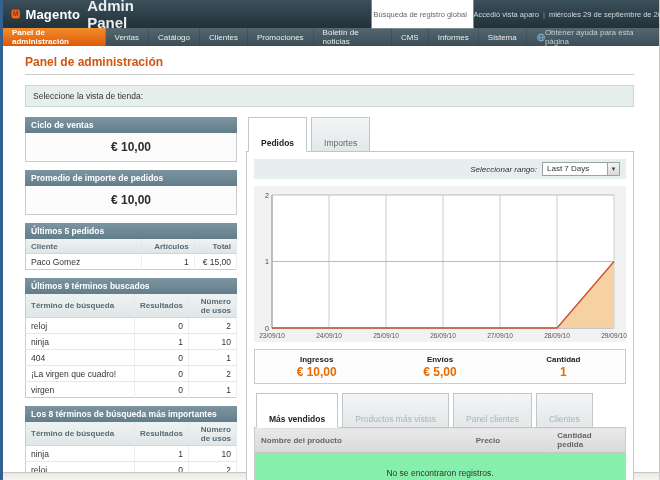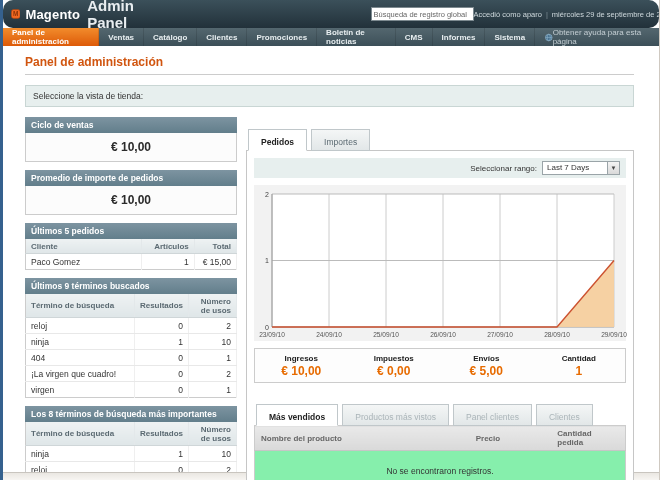--- a/index.html
+++ b/index.html
@@ -1,32 +1,32 @@
 <!DOCTYPE html>
 <html><head>
 <meta charset="utf-8">
 <style>
   * { margin:0; padding:0; box-sizing:border-box; }
   body { width:660px; height:480px; font-family:"Liberation Sans", sans-serif; background:#fff; overflow:hidden; }
   .window { position:relative; width:660px; height:480px; background:#fff;
             border-left:3px solid #35618e; border-right:1px solid #cfc9c1; overflow:hidden; }
 
   
-  .topbar { height:28px; background:linear-gradient(#3b505a, #22313a); display:flex; align-items:center; padding:0 8px;border-radius:10px; }
+  .topbar { height:28px; background:linear-gradient(#3b505a, #22313a); display:flex; align-items:center; padding:0 8px; }
   .logo { display:flex; align-items:center; gap:5px; }
   .brand { color:#fff; font-size:13px; font-weight:bold; letter-spacing:.2px; }
   .brand-suffix { color:#e8edf0; font-size:15px; font-weight:bold; margin-left:2px; }
-  .global-search { margin-left:230px; width:115px; height:14px; font-size:7.5px; color:#666;
+  .global-search { margin-left:230px; width:115px; height:30px; font-size:7.5px; color:#666;
                    border:1px solid #7d8a90; padding:1px 2px; background:#fff; font-family:"Liberation Sans", sans-serif; }
   .topbar-right { margin-left:auto; display:flex; align-items:center; gap:4px; font-size:7.5px; color:#cfd9dd; white-space:nowrap; }
   .topbar-right .sep { color:#7d8e96; }
 
   
   .navbar { height:18px; background:linear-gradient(#54676f, #3c4f58); display:flex; align-items:stretch; font-size:8px; }
-  .nav-item { display:flex; align-items:center; padding:0 9px; color:#e8eef0; cursor:pointer; border-right:1px solid rgba(0,0,0,.12);font-weight:bold; }
+  .nav-item { display:flex; align-items:center; padding:0 9px; color:#e8eef0; cursor:pointer; border-right:1px solid rgba(0,0,0,.12); }
   .nav-item.active { background:linear-gradient(#f28c2c, #dd5a08); color:#fff; font-weight:bold; }
   .nav-help { margin-left:auto; display:flex; align-items:center; gap:0; padding:0 10px; color:#c4ced3; }
 
   
   .content { padding:9px 25px 0 22px; }
   .page-title { color:#d1550f; font-size:12px; font-weight:bold; }
   .title-rule { height:1px; background:#ccc; margin:5px 0 10px; }
 
   .store-view-bar { background:#e7efee; border:1px solid #c9d6d4; padding:5px 7px; display:flex; align-items:center; gap:18px; margin-bottom:10px; }
   .sv-label { font-size:8.5px; color:#333; }
@@ -45,28 +45,28 @@
   .widget-value { border:1px solid #ccc; border-top:none; background:#fcfcfc; text-align:center; padding:7px 4px; font-size:12px; font-weight:bold; color:#2b2b2b; }
   .w-table { width:100%; border-collapse:collapse; border:1px solid #ccc; border-top:none; background:#fff; }
   .w-table th { background:linear-gradient(#eef2f3, #dfe6e8); color:#5b6a72; font-size:8px; font-weight:bold; text-align:left;
                 padding:2.5px 5px; border-bottom:1px solid #cfd6d8; border-right:1px solid #e3e8ea;margin-top:12px; }
   .w-table td { font-size:8.5px; color:#333; padding:2.5px 5px; border-bottom:1px solid #e8e8e8; border-right:1px solid #efefef; }
   .w-table th.num, .w-table td.num { text-align:right; }
   .w-table tr:last-child td { border-bottom:none; }
 
   
   .tabs-row { display:flex; gap:4px; position:relative; z-index:2; margin-bottom:-1px; padding-left:2px; }
-  .tab { font-size:8.5px; padding:7px 12px 3px; border:1px solid #c0c7ca; background:linear-gradient(#f4f6f6,#e2e7e8);
-         color:#5b6a72; cursor:pointer;margin-top:12px; }
+  .tab { font-size:8.5px; padding:20px 12px 3px; border:1px solid #c0c7ca; background:linear-gradient(#f4f6f6,#e2e7e8);
+         color:#5b6a72; cursor:pointer; }
   .tab.active { background:#fff; border-bottom:1px solid #fff; color:#222; font-weight:bold; }
   .tab.disabled { color:#aab4b8; }
   .panel { border:1px solid #c6c6c6; background:#fff; padding:7px; position:relative; z-index:1; }
 
   .range-bar { background:#e7efee; padding:3px 6px; display:flex; align-items:center; justify-content:flex-end; gap:5px; }
-  .range-label { font-size:8px; color:#333; }
+  .range-label { font-size:8px; color:#333;font-style:italic; }
 
   .chart-wrap { margin-top:7px; background:#f2f2f2; padding:3px 2px 1px; }
   .chart-wrap svg { display:block; overflow:visible; }
 
   .stats-box { margin-top:7px; border:1px solid #ccc; background:#fdfdfd; display:flex; padding:5px 0 4px; }
   .stat { flex:1; text-align:center; }
   .stat-label { font-size:8px; font-weight:bold; color:#222; }
   .stat-value { font-size:12px; font-weight:bold; color:#e76b00; margin-top:1px; }
 
   .bottom-tabs { margin-top:9px; }
@@ -87,21 +87,21 @@
     <div class="logo">
       <svg width="16" height="16" viewBox="0 0 16 16">
         <rect x="0.5" y="0.5" width="15" height="15" rx="4" fill="#f26822" stroke="#a33f0a"></rect>
         <text x="8" y="12" text-anchor="middle" font-size="11" font-weight="bold" fill="#8c3407" font-family="Liberation Sans, sans-serif">M</text>
       </svg>
       <span class="brand">Magento</span>
       <span class="brand-suffix">Admin Panel</span>
     </div>
     <input class="global-search" type="text" value="Búsqueda de registro global" style="">
     <div class="topbar-right">
-      <span>Accedió como aparo</span>
+      <span>Accedió vista aparo</span>
       <span class="sep">|</span>
       <span>miércoles 29 de septiembre de 2010</span>
 
     </div>
   </div>
 
   <div class="navbar">
     <div class="nav-item active">Panel de administración</div>
     <div class="nav-item">Ventas</div>
     <div class="nav-item">Catálogo</div>
@@ -273,24 +273,20 @@
                 <text x="358" y="149" text-anchor="middle" font-size="6.6" fill="#555555" font-family="Liberation Sans, sans-serif">29/09/10</text>
               </svg>
           </div>
 
           <div class="stats-box">
             <div class="stat">
               <div class="stat-label">Ingresos</div>
               <div class="stat-value">€ 10,00</div>
             </div>
             <div class="stat">
-              <div class="stat-label">Impuestos</div>
-              <div class="stat-value">€ 0,00</div>
-            </div>
-            <div class="stat">
               <div class="stat-label">Envíos</div>
               <div class="stat-value">€ 5,00</div>
             </div>
             <div class="stat">
               <div class="stat-label">Cantidad</div>
               <div class="stat-value">1</div>
             </div>
           </div>
 
           <div class="tabs-row bottom-tabs">

